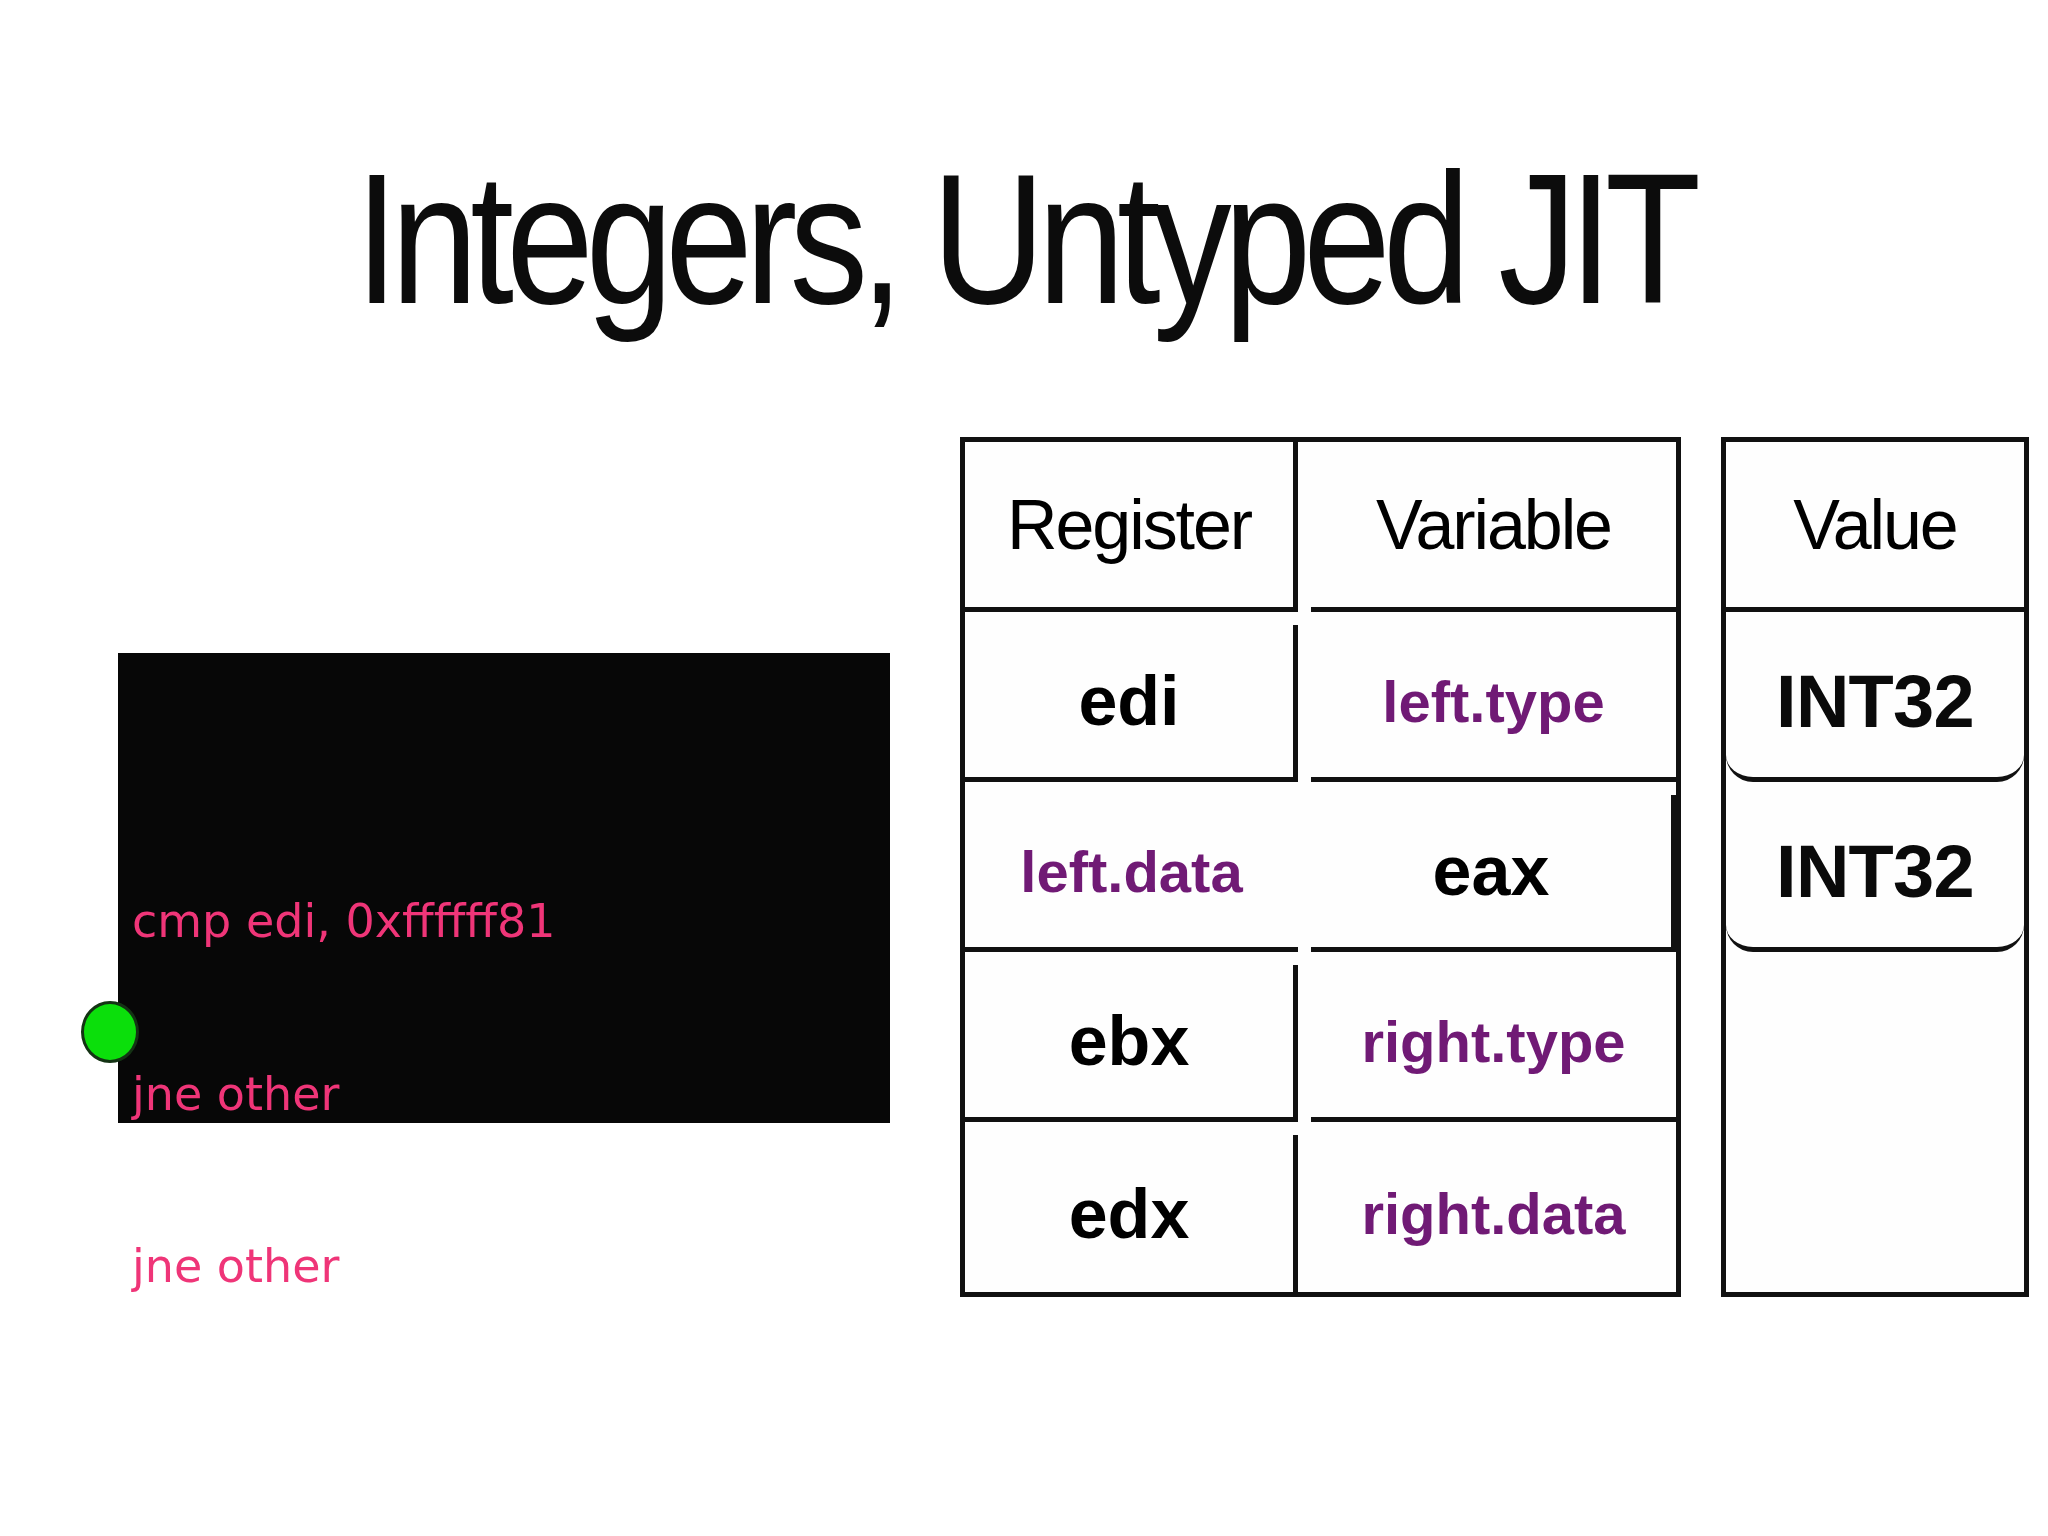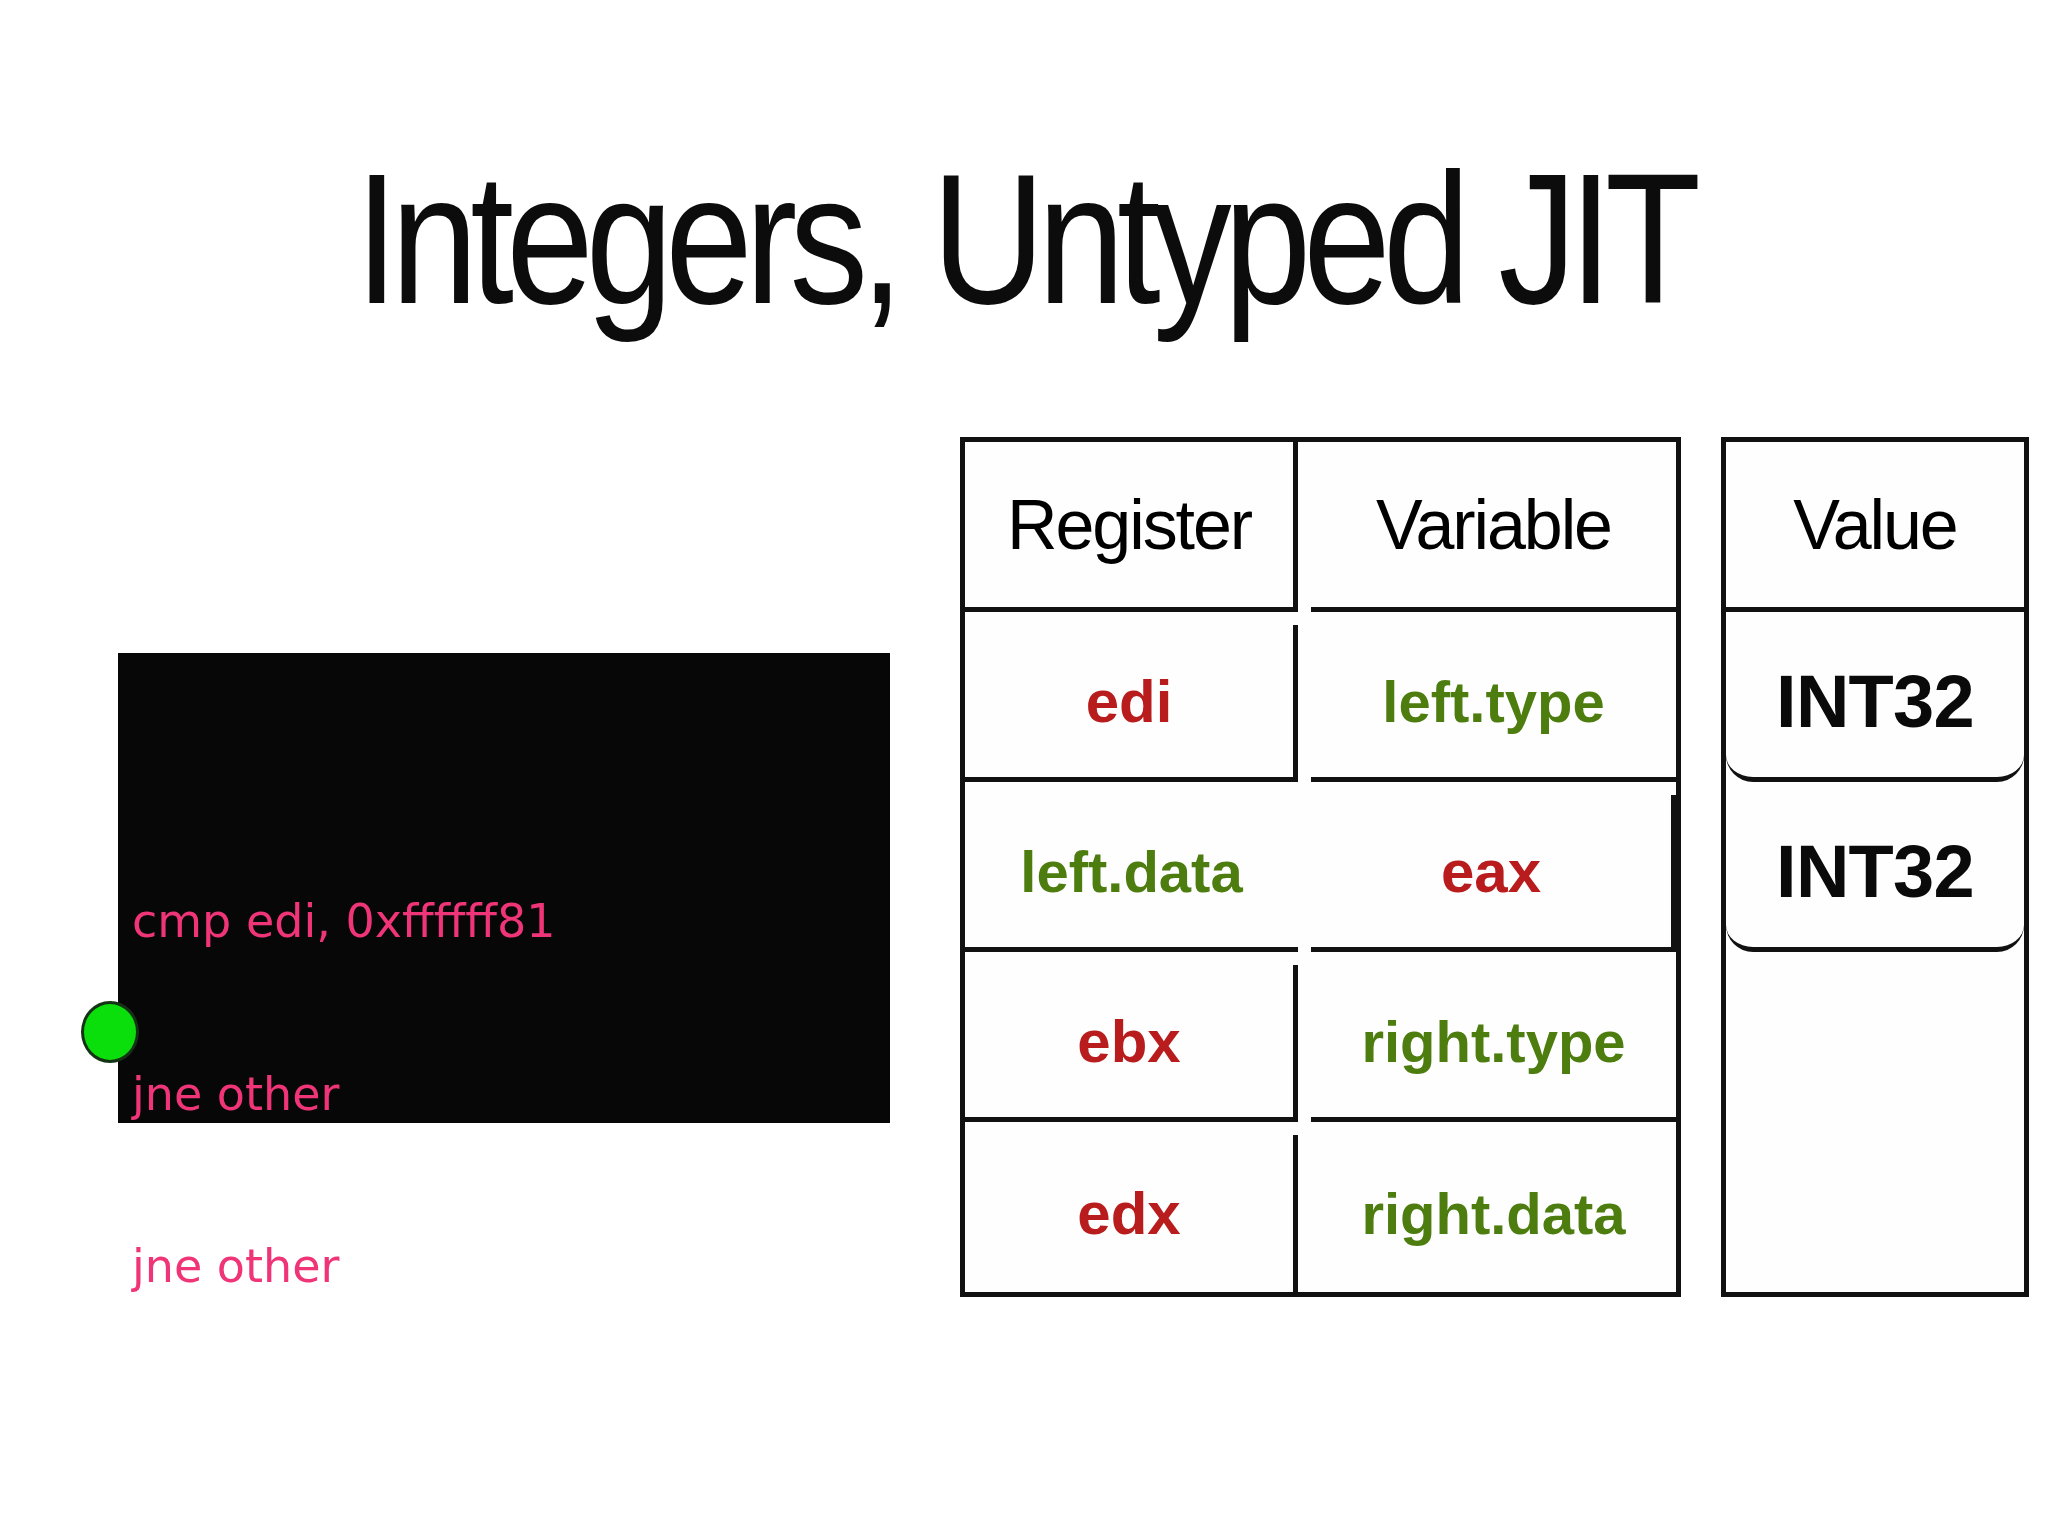--- a/index.html
+++ b/index.html
@@ -101,28 +101,28 @@
   .b-right  { border-right: 5px solid #111111; }
   .b-bottom { border-bottom: 5px solid #111111; }
 
   .th {
     font-size: 70px;
     font-weight: 400;
     letter-spacing: -0.03em;
     color: #000000;
   }
   .reg {
-    font-size: 60px;
+    font-size: 70px;
     font-weight: 700;
-    color: #b91c1c;
+    color: #000000;
   }
   .var {
     font-size: 58px;
     font-weight: 700;
-    color: #4d7c0f;
+    color: #701a75;
   }
   .val {
     font-size: 74px;
     font-weight: 700;
     letter-spacing: -0.01em;
     color: #0a0a0a;
     border-radius: 27px;
   }
 </style>
 </head>

